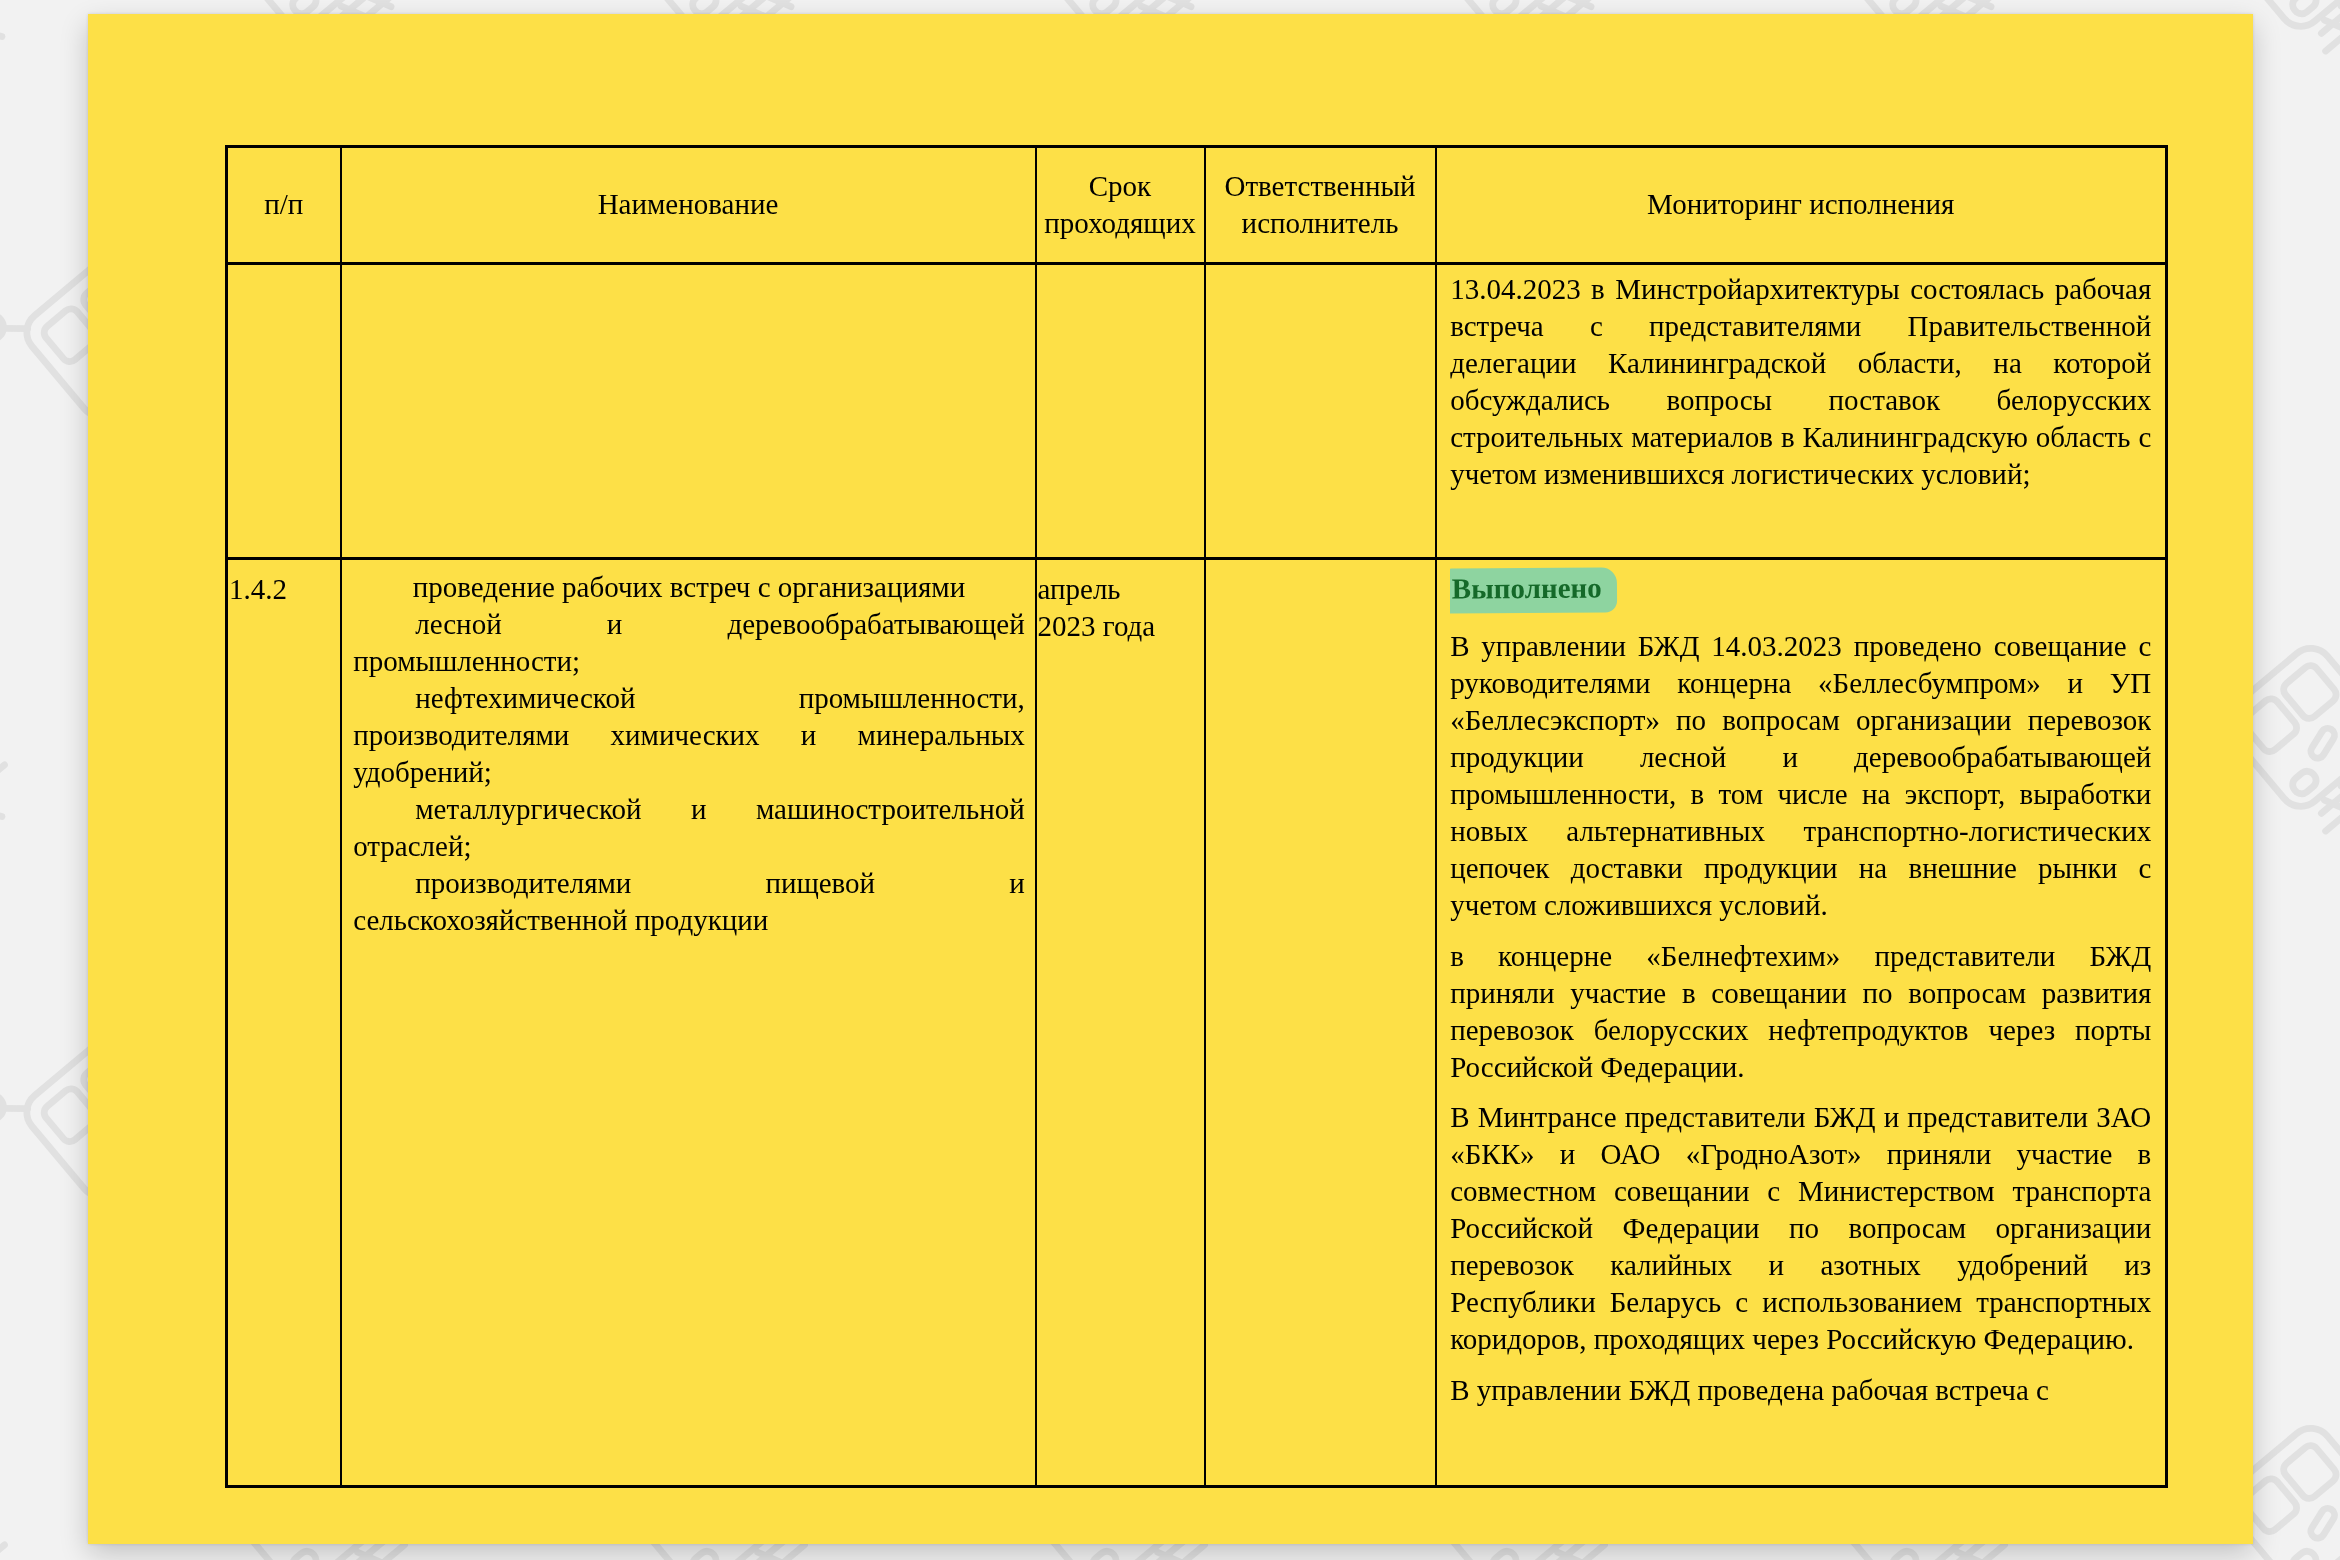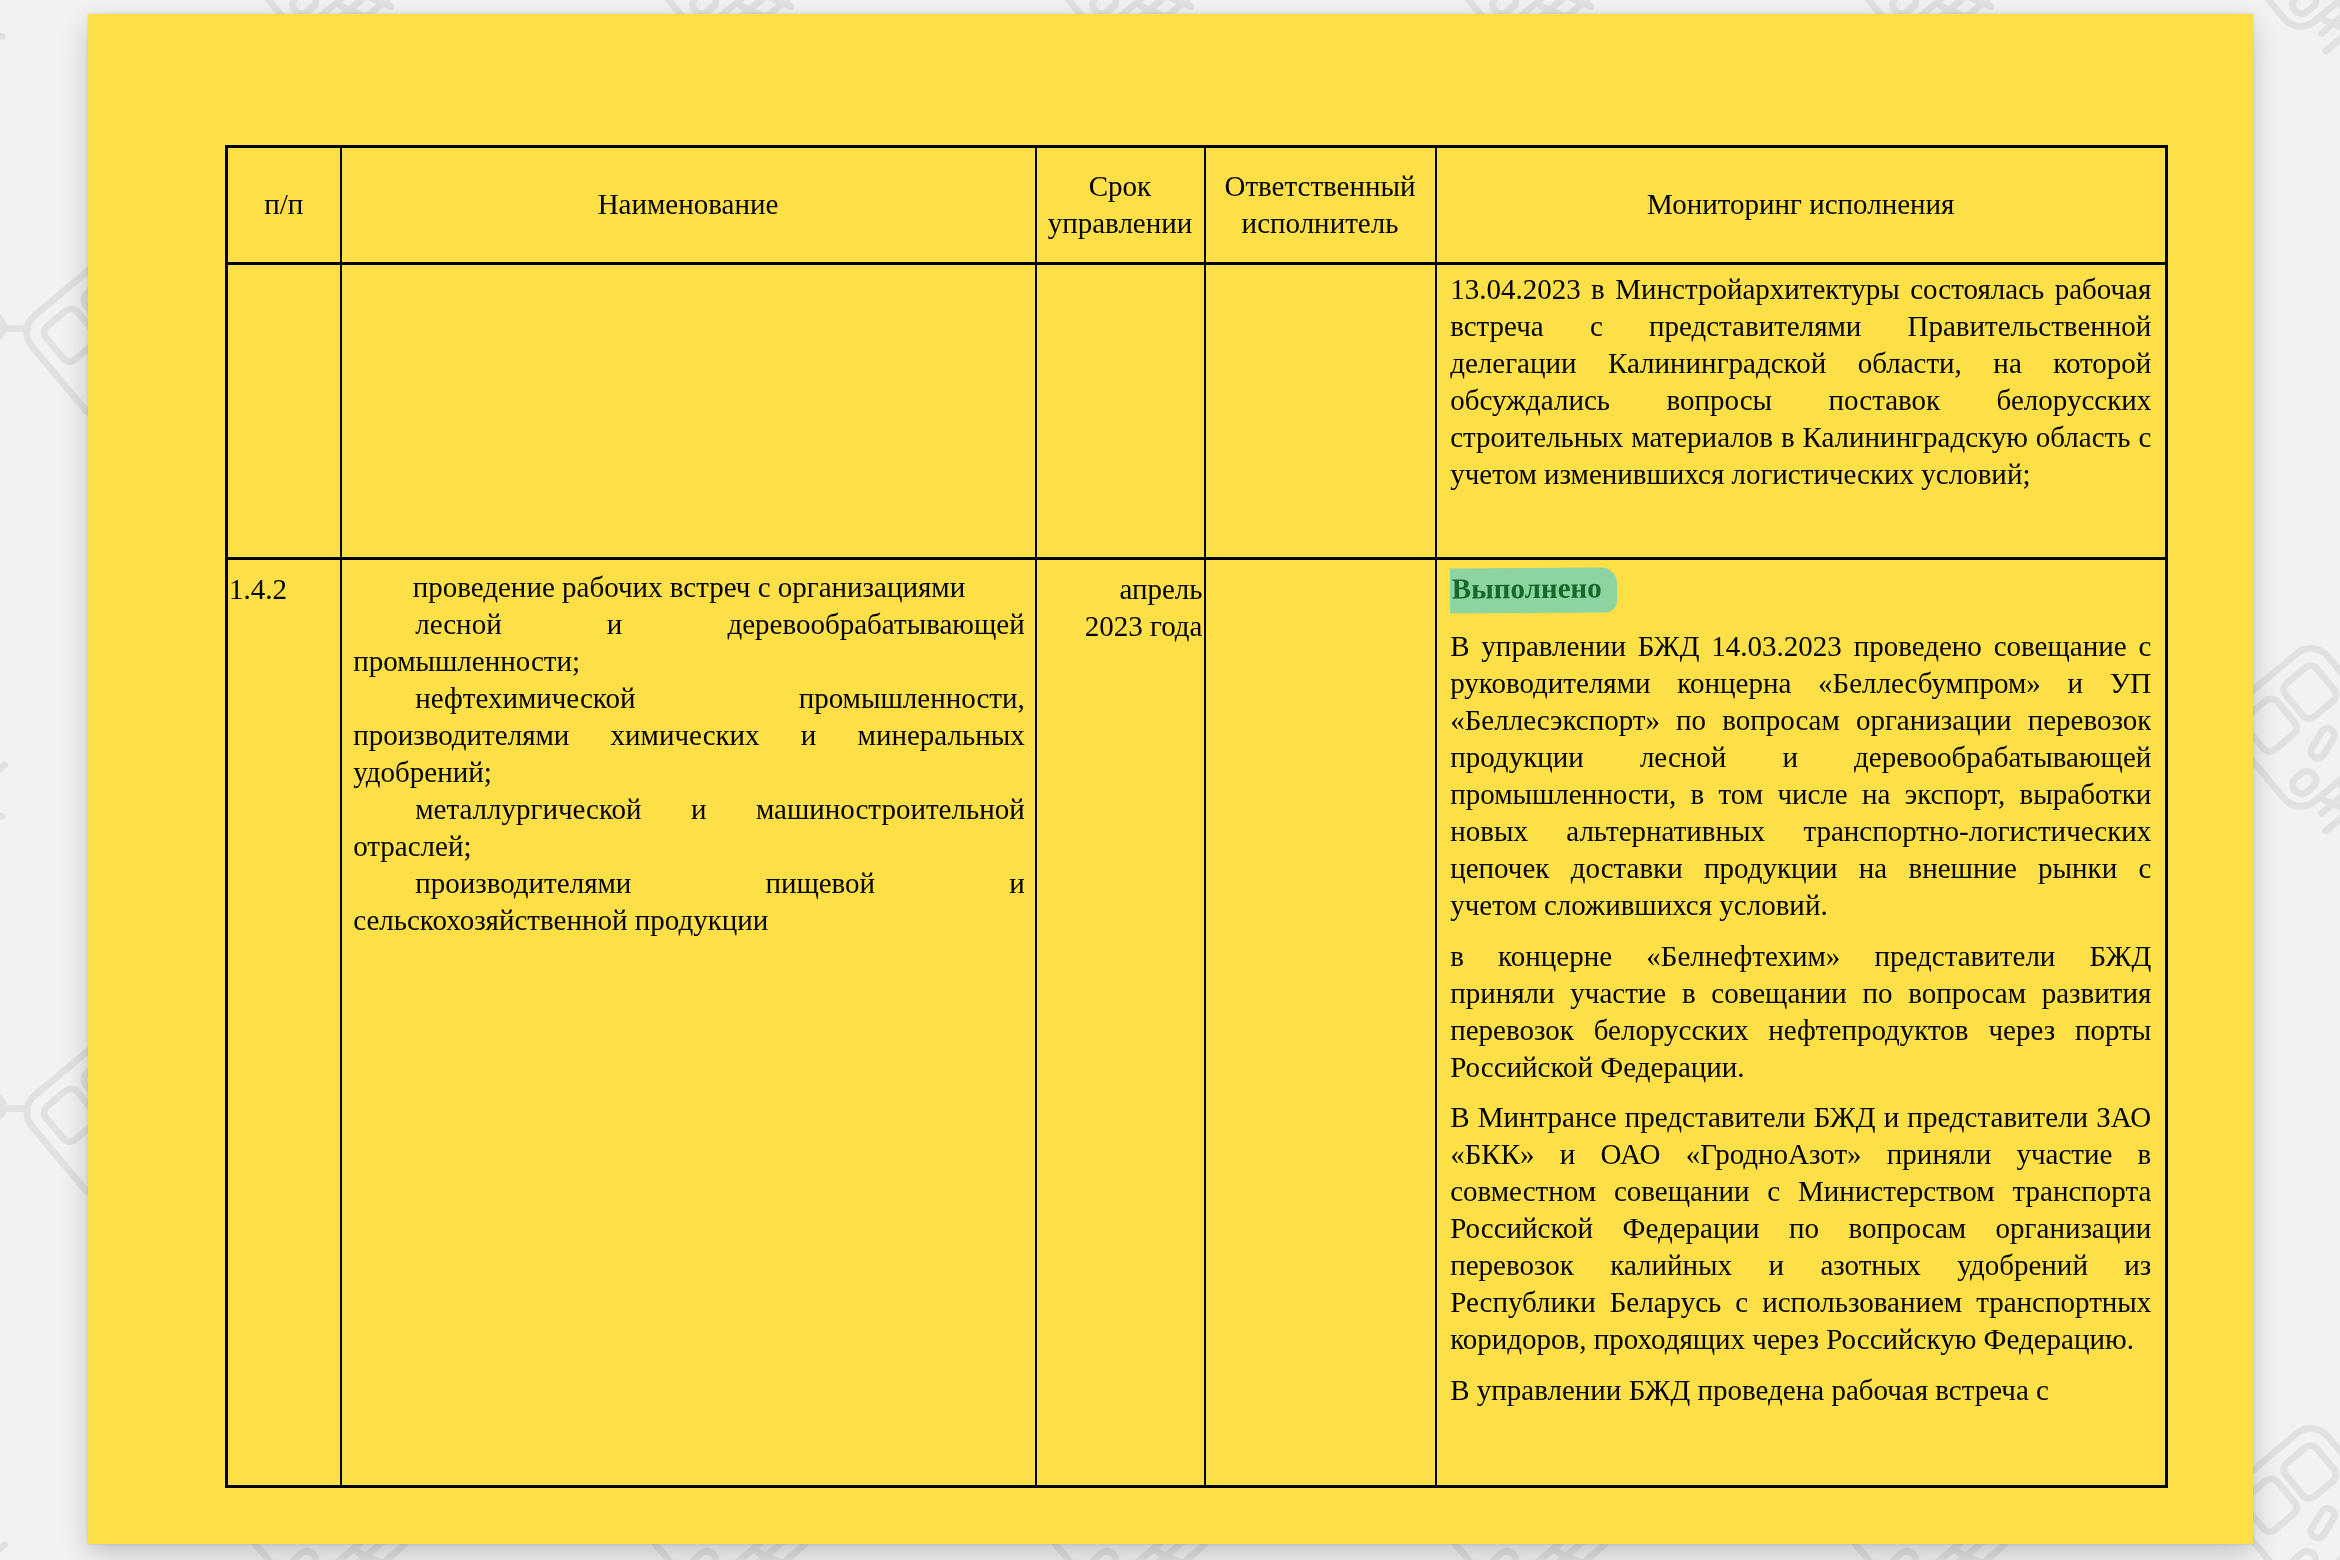--- a/index.html
+++ b/index.html
@@ -19,21 +19,21 @@
   
   table.doc{position:absolute;left:137px;top:131px;width:1941px;height:1340px;
             border-collapse:collapse;table-layout:fixed;border:3.9px solid #000;}
   table.doc th,table.doc td{border:2.9px solid #000;vertical-align:top;overflow:hidden;
             font-size:29px;line-height:37px;font-weight:normal;}
   table.doc thead th{vertical-align:middle;text-align:center;border-bottom:3.9px solid #000;padding:3.9px 7.8px;}
   tr.r1 td{border-bottom:3.9px solid #000;}
 
   td.c-num{text-align:left;padding-top:11.7px;}
   td.c-name{padding:9.8px 9.8px 0 11.7px;}
-  td.c-term{text-align:right;padding-top:11.7px;}
+  td.c-term{text-align:left;padding-top:11.7px;}
   td.c-mon{padding:5.9px 13.7px 0 13.7px;}
 
   .clip-r1{height:281px;overflow:hidden;}
   .clip-r2{height:911px;overflow:hidden;}
 
   .para{text-align:justify;margin:0 0 13.7px 0;}
   .para:last-child{margin-bottom:0;}
   .name-intro{text-align:center;margin:0;}
   .name-item{text-align:justify;text-indent:62px;margin:0;}
 
@@ -175,21 +175,21 @@
         <col style="width:114px">
           <col style="width:695px">
           <col style="width:169px">
         <col style="width:231px">
           <col style="width:731px">
       </colgroup>
       <thead>
         <tr style="height:117px">
           <th>п/п</th>
           <th>Наименование</th>
-          <th>Срок управлении</th>
+          <th>Срок проходящих</th>
           <th>Ответственный исполнитель</th>
           <th>Мониторинг исполнения</th>
         </tr>
       </thead>
       <tbody>
         <tr class="r1" style="height:295px">
           <td class="c-num"></td>
           <td class="c-name"></td>
           <td class="c-term"></td>
           <td class="c-exec"></td>

